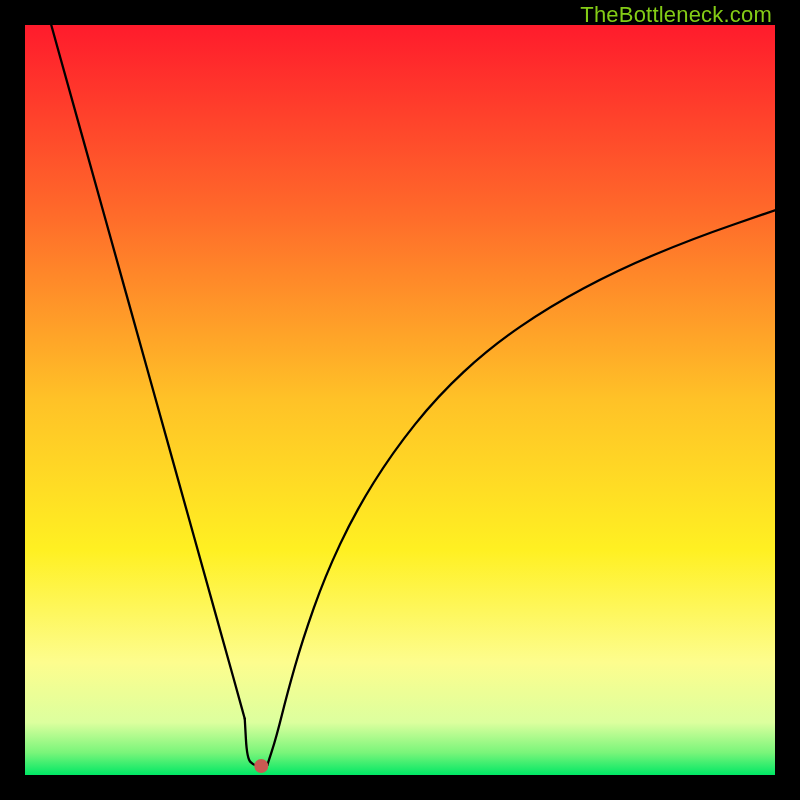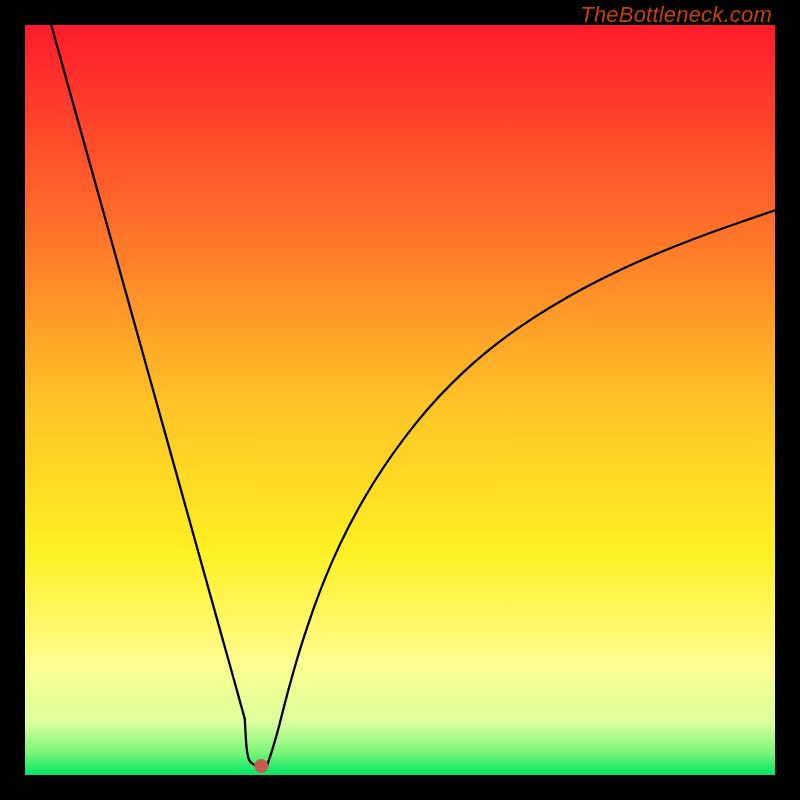--- a/index.html
+++ b/index.html
@@ -23,26 +23,25 @@
     position: absolute;
     left: 0;
     top: 0;
     width: 750px;
     height: 750px;
   }
   .watermark {
     position: absolute;
     top: 2px;
     right: 28px;
-    color: #c2410c;
+    color: #84cc16;
     font-size: 22px;
     font-weight: 500;
     letter-spacing: 0.2px;
     user-select: none;
-    font-style: italic;
   }
 </style>
 </head>
 <body>
 
 <div class="frame">
   <svg class="plot-area" viewBox="0 0 750 750" preserveAspectRatio="none">
     <defs>
       <linearGradient id="bg-grad" x1="0" y1="0" x2="0" y2="1">
           <stop offset="0.00%" stop-color="#ff1b2c"></stop>

